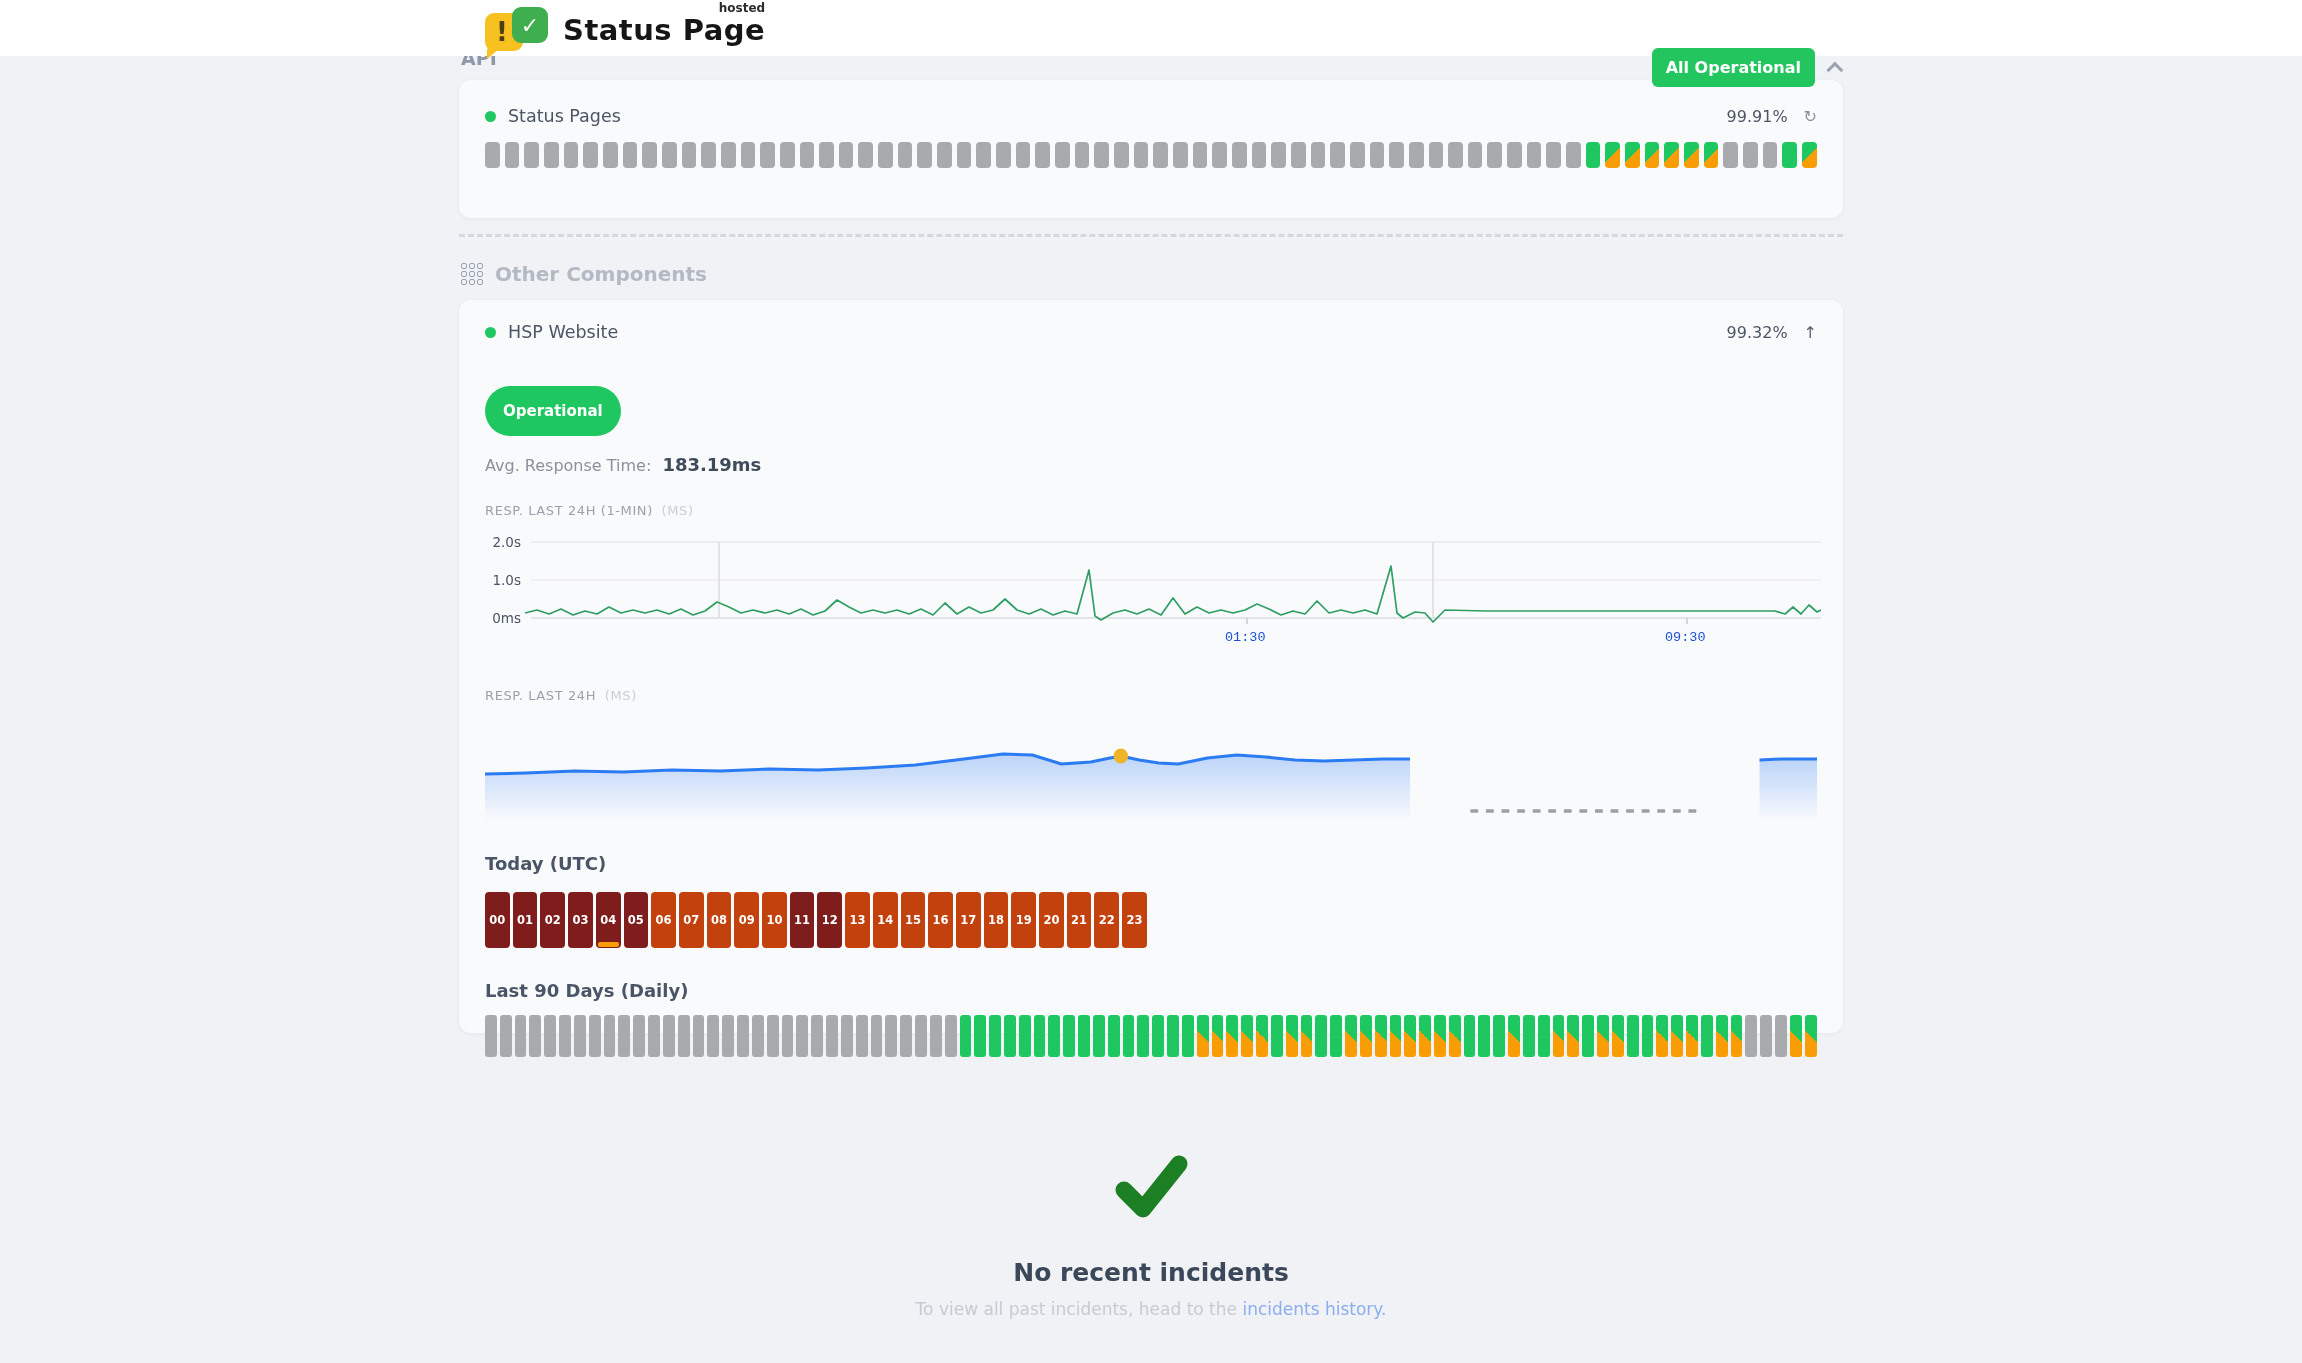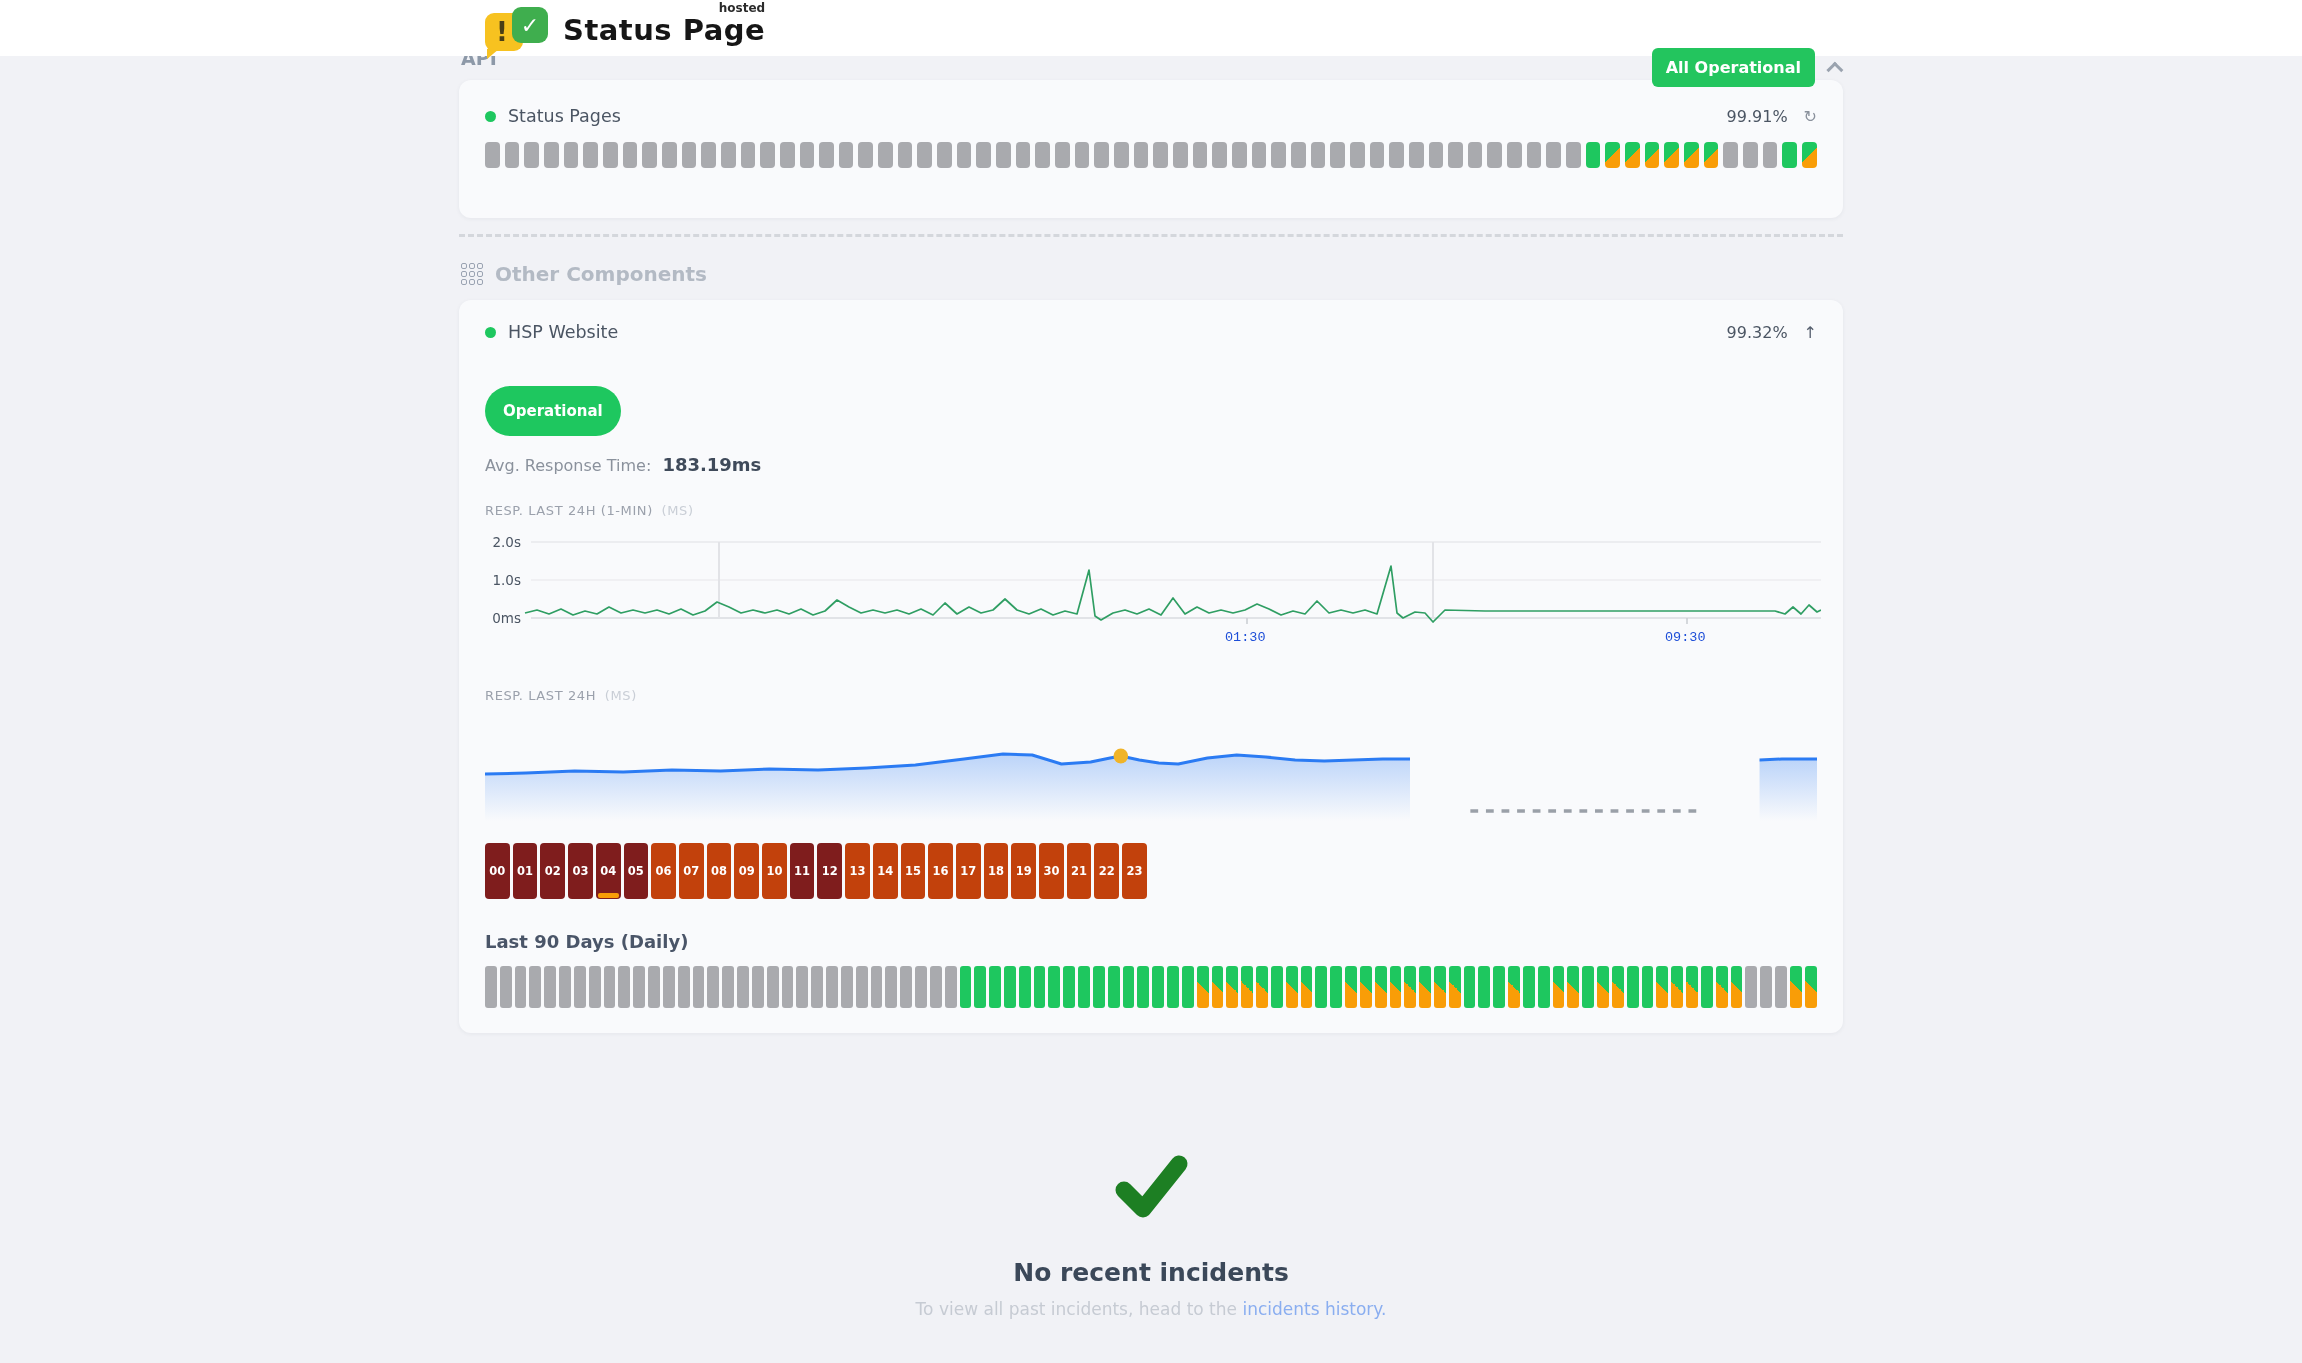--- a/index.html
+++ b/index.html
@@ -328,20 +328,21 @@
         </defs>
         <path fill="url(#bgrad)" d="M0,53 L42,52 L92,50 L142,51 L192,49 L242,50 L292,48 L342,49 L392,47 L442,44 L492,38 L532,33 L562,34 L592,43 L622,41 L642,37 L653,35 L672,39 L692,42 L712,43 L742,37 L772,34 L802,36 L832,39 L862,40 L892,39 L922,38 L950,38 L950,100 L0,100 Z"></path>
         <polyline fill="none" stroke="#2b7bf3" stroke-width="3" stroke-linejoin="round" points="0,53 42,52 92,50 142,51 192,49 242,50 292,48 342,49 392,47 442,44 492,38 532,33 562,34 592,43 622,41 642,37 653,35 672,39 692,42 712,43 742,37 772,34 802,36 832,39 862,40 892,39 922,38 950,38"></polyline>
         <path fill="url(#bgrad)" d="M1309,39 L1332,38 L1368,38 L1368,100 L1309,100 Z"></path>
         <polyline fill="none" stroke="#2b7bf3" stroke-width="3" points="1309,39 1332,38 1368,38"></polyline>
         <line stroke="#9aa0a8" stroke-width="3.5" stroke-dasharray="8 8" x1="1012" x2="1245" y1="90" y2="90"></line>
         <circle r="7.5" fill="#f0b429" cx="653" cy="35"></circle>
       </svg>
     </div>
 
+    <div class="bar-title">Today (UTC)</div>
     <div class="hours">
         <div class="hour h-up">00</div>
         <div class="hour h-up">01</div>
         <div class="hour h-up">02</div>
         <div class="hour h-up">03</div>
         <div class="hour h-up">04<i class="h-marker"></i></div>
         <div class="hour h-up">05</div>
         <div class="hour h-none">06</div>
         <div class="hour h-none">07</div>
         <div class="hour h-none">08</div>
@@ -349,21 +350,21 @@
         <div class="hour h-none">10</div>
         <div class="hour h-up">11</div>
         <div class="hour h-up">12</div>
         <div class="hour h-none">13</div>
         <div class="hour h-none">14</div>
         <div class="hour h-none">15</div>
         <div class="hour h-none">16</div>
         <div class="hour h-none">17</div>
         <div class="hour h-none">18</div>
         <div class="hour h-none">19</div>
-        <div class="hour h-none">30</div>
+        <div class="hour h-none">20</div>
         <div class="hour h-none">21</div>
         <div class="hour h-none">22</div>
         <div class="hour h-none">23</div>
       </div>
 
     <div class="bar-title" style="margin-top:32px">Last 90 Days (Daily)</div>
     <div class="days">
         <span class="tick t-empty"></span>
         <span class="tick t-empty"></span>
         <span class="tick t-empty"></span>

